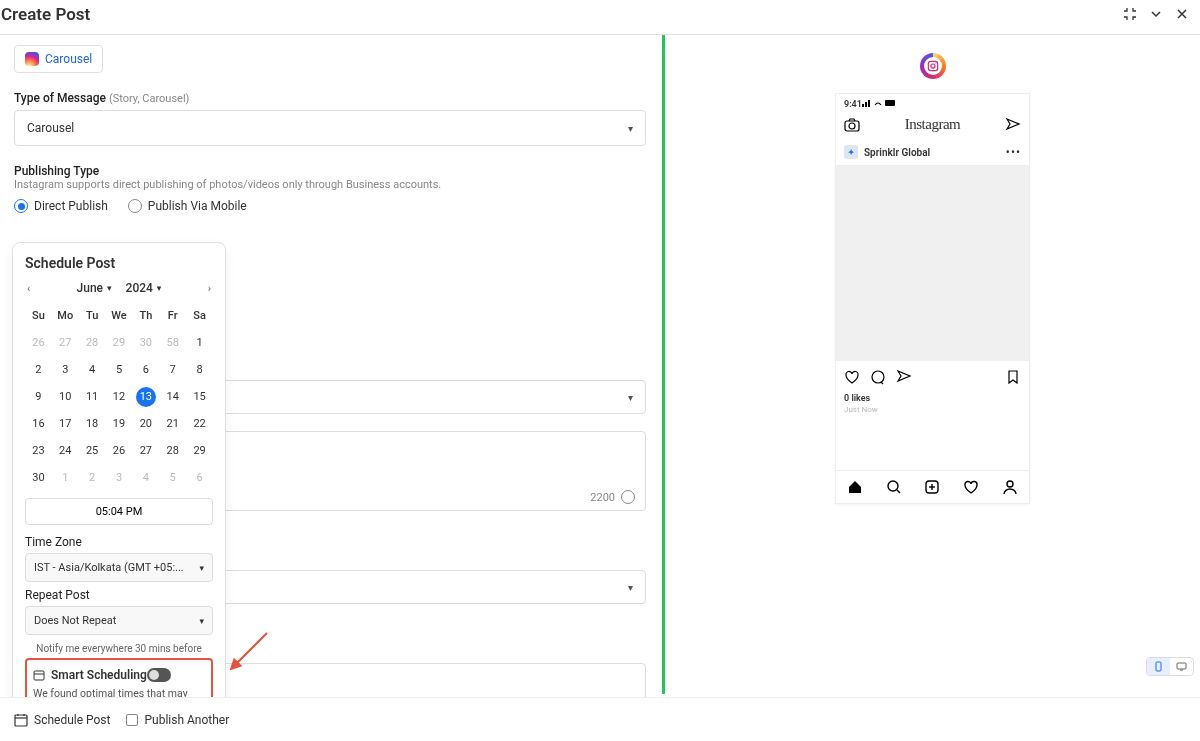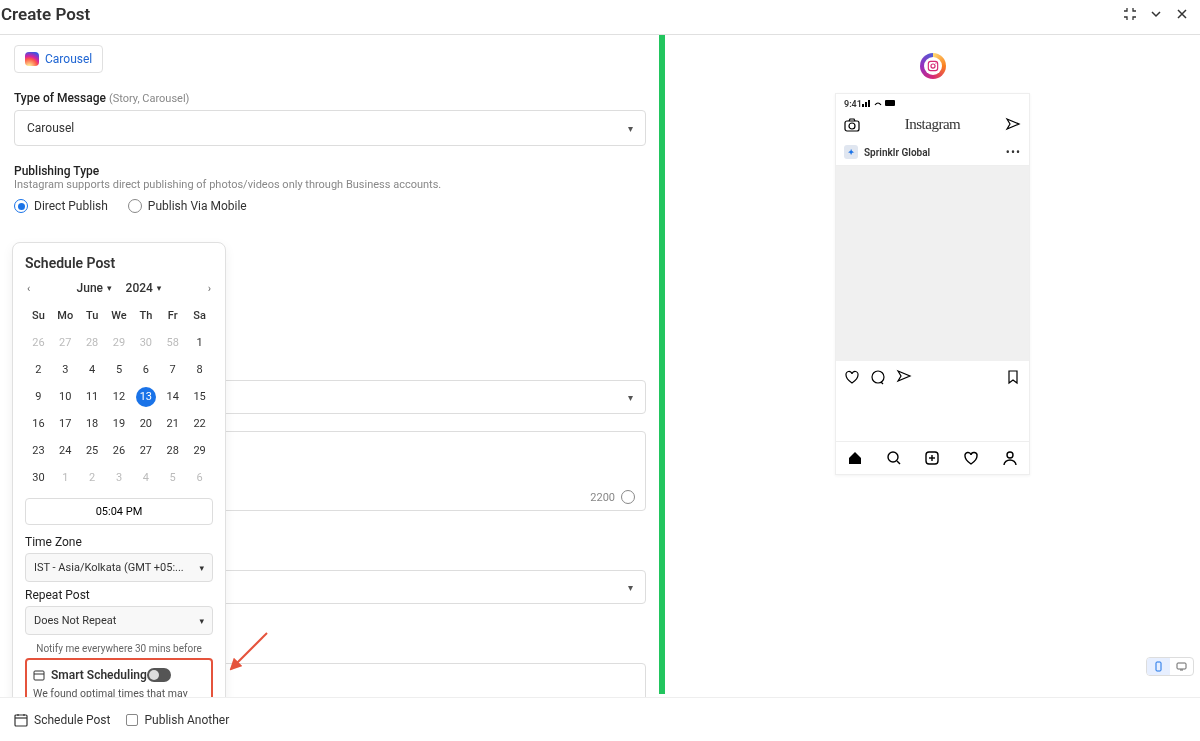--- a/index.html
+++ b/index.html
@@ -6,21 +6,21 @@
 body { width: 1200px; height: 741px; background: #fff; font-size: 12px; color: #333; overflow: hidden; position: relative; }
 
 
 .header { display: flex; justify-content: space-between; align-items: center; padding: 4px 12px 10px 1px; border-bottom: 1px solid #e0e0e0; }
 .header h1 { font-size: 17px; font-weight: 600; }
 .header-icons { display: flex; gap: 14px; }
 .header-icons span { cursor: pointer; font-size: 13px; color: #333; }
 
 
 .main { display: flex; height: calc(100% - 82px); }
-.left { width: 665px; padding: 10px 14px; border-right: 6px solid #22c55e; position: relative; }
+.left { width: 665px; padding: 10px 14px; border-right: 3px solid #22c55e; position: relative; }
 .right { flex: 1; display: flex; flex-direction: column; align-items: center; padding-top: 18px; position: relative; }
 
 .chip { border: 1px solid #e0e0e0; border-radius: 4px; padding: 6px 10px; display: inline-flex; align-items: center; gap: 6px; font-size: 12px; color: #2066d3; }
 .ig-dot { width: 14px; height: 14px; border-radius: 4px; background: radial-gradient(circle at 30% 107%, #fdf497 0%, #fdf497 5%, #fd5949 45%, #d6249f 60%, #285AEB 90%); }
 
 .field-row { margin-top: 18px; }
 .field-label { font-size: 12px; color: #222; font-weight: 500; }
 .field-hint { font-size: 11px; color: #888; }
 .select { margin-top: 5px; border: 1px solid #ddd; border-radius: 4px; padding: 10px 12px; display: flex; justify-content: space-between; align-items: center; background: #fff; width: 632px; }
 .select .chev { color: #555; font-size: 10px; }
@@ -353,20 +353,24 @@
                 <path d="M2 2l12 5-12 5 3-5z" stroke="#000" fill="none" stroke-width="1.2"></path>
               </svg>
             </span>
         </div>
         <span>
             <svg width="16" height="16" viewBox="0 0 16 16">
               <path d="M4 2h8v12l-4-3-4 3z" stroke="#000" fill="none" stroke-width="1.2"></path>
             </svg>
           </span>
       </div>
+      <div class="phone-meta">
+        <div class="likes">0 likes</div>
+        <div class="time">Just Now</div>
+      </div>
       <div class="phone-tabs">
         <span>
             <svg width="16" height="16" viewBox="0 0 16 16">
               <path d="M2 8l6-6 6 6v6H2z" fill="#000"></path>
             </svg>
           </span>
         <span>
             <svg width="16" height="16" viewBox="0 0 16 16">
               <circle cx="7" cy="7" r="5" stroke="#000" fill="none" stroke-width="1.4"></circle>
               <line x1="11" y1="11" x2="14" y2="14" stroke="#000" stroke-width="1.4"></line>

